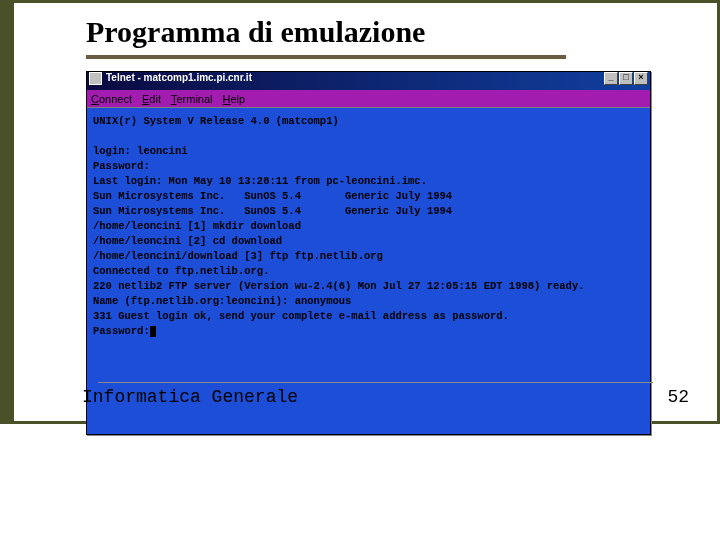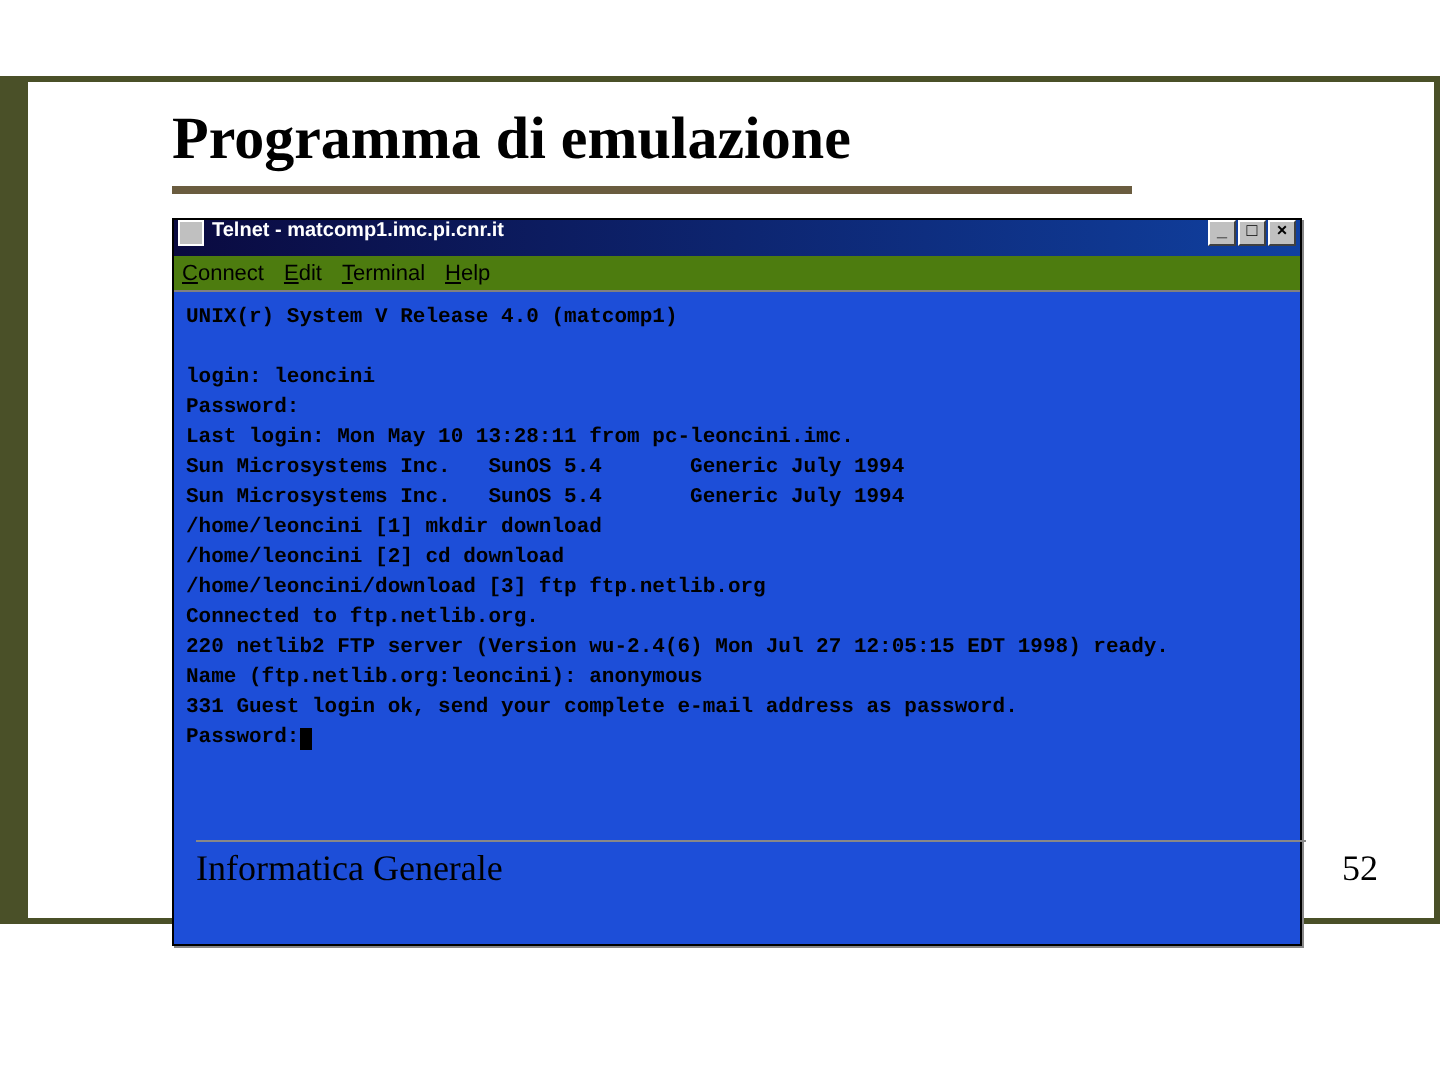--- a/index.html
+++ b/index.html
@@ -12,21 +12,20 @@
       overflow: hidden;
     }
     .slide {
       width: 720px;
       height: 424px;
       position: relative;
       background: #fff;
       border: 3px solid #4a5028;
       border-left-width: 14px;
       padding: 8px 36px 8px 72px;
-      margin-top: 38px;
     }
     .title {
       font-size: 30px;
       font-weight: bold;
       color: #000;
       margin-top: 4px;
       margin-bottom: 6px;
     }
     .underline {
       height: 4px;
@@ -68,21 +67,21 @@
       margin-left: 1px;
       font-family: Arial, sans-serif;
       font-size: 9px;
       line-height: 9px;
       text-align: center;
       color: #000;
       cursor: pointer;
     }
     .menubar {
       height: 18px;
-      background: #4d7c0f;
+      background: #a21caf;
       display: flex;
       align-items: center;
       padding: 0 4px;
       font-family: Tahoma, Arial, sans-serif;
       font-size: 11px;
       border-bottom: 1px solid #808080;
     }
     .menuitem {
       margin-right: 10px;
       cursor: pointer;
@@ -103,26 +102,26 @@
     }
     .cursor {
       display: inline-block;
       width: 6px; height: 11px;
       background: #000;
       vertical-align: text-bottom;
     }
     .footer {
       position: absolute;
       bottom: 14px;
-      left: 84px;
+      left: 68px;
       right: 28px;
       display: flex;
       justify-content: space-between;
       font-size: 18px;
-      font-family: Liberation Serif, serif;
+      font-family: Liberation Mono, monospace;
     }
     .footer-line {
       position: absolute;
       bottom: 38px;
       left: 84px;
       width: 555px;
       height: 1px;
       background: #888;
     }
   </style>

